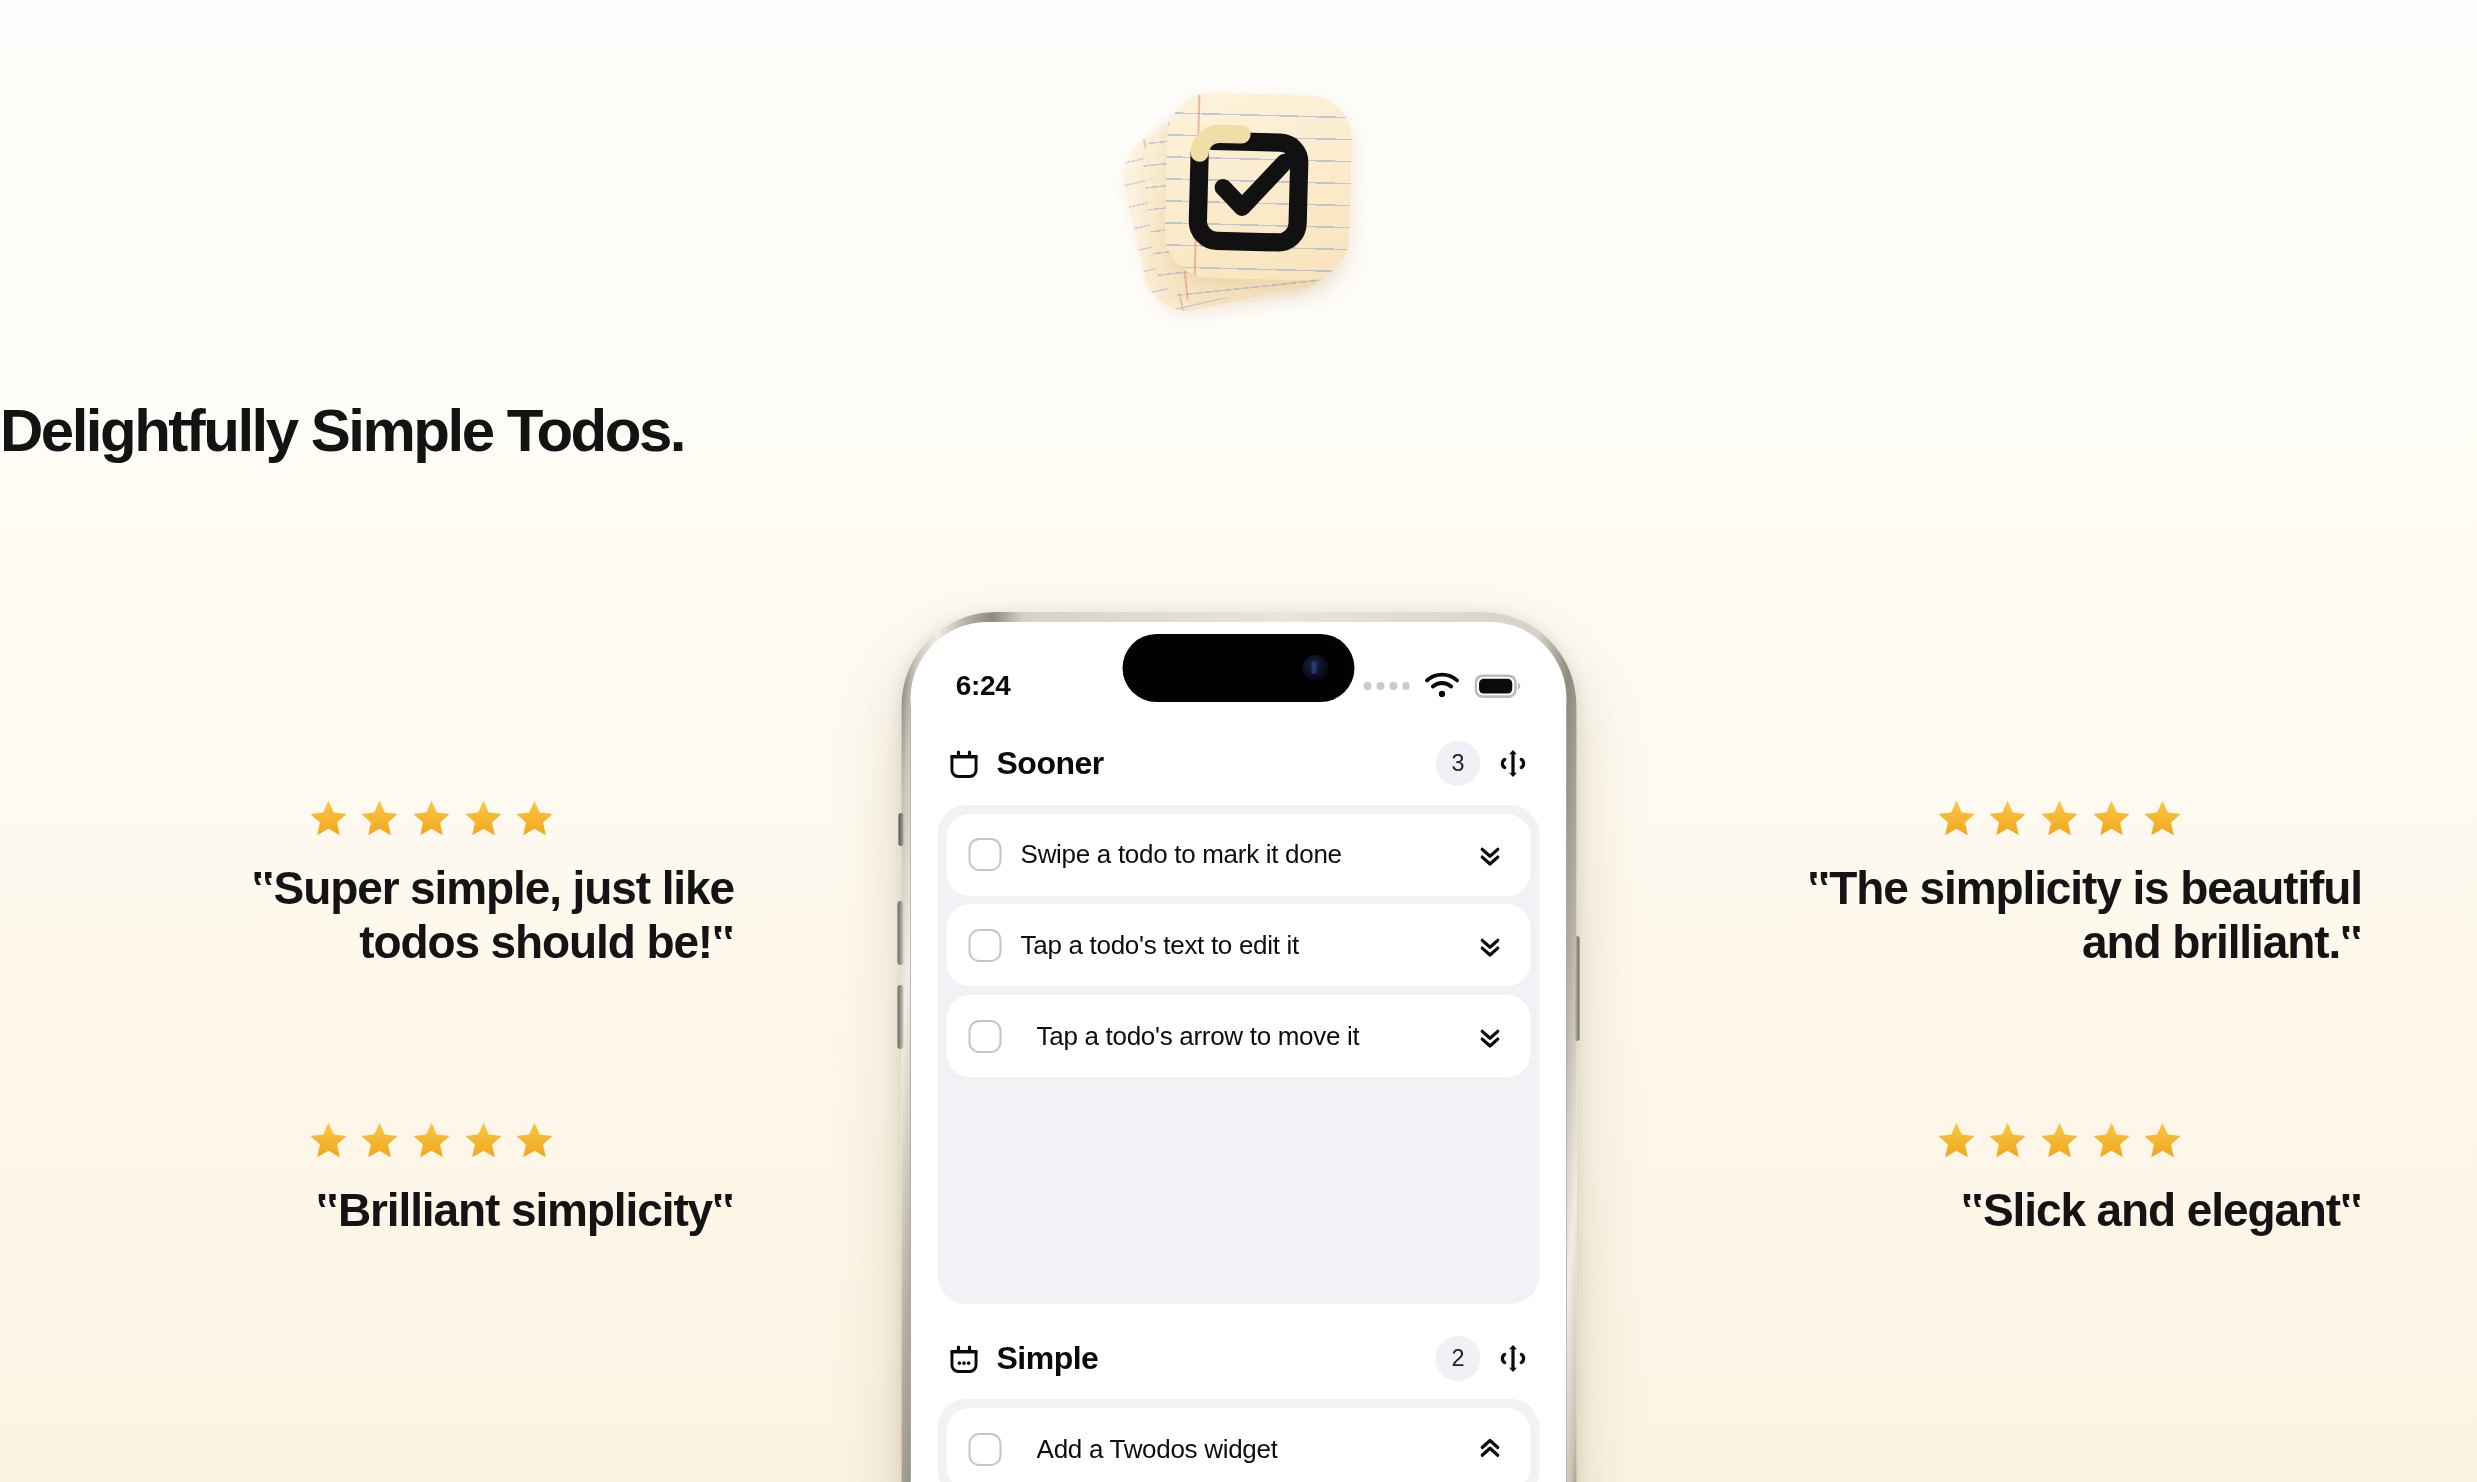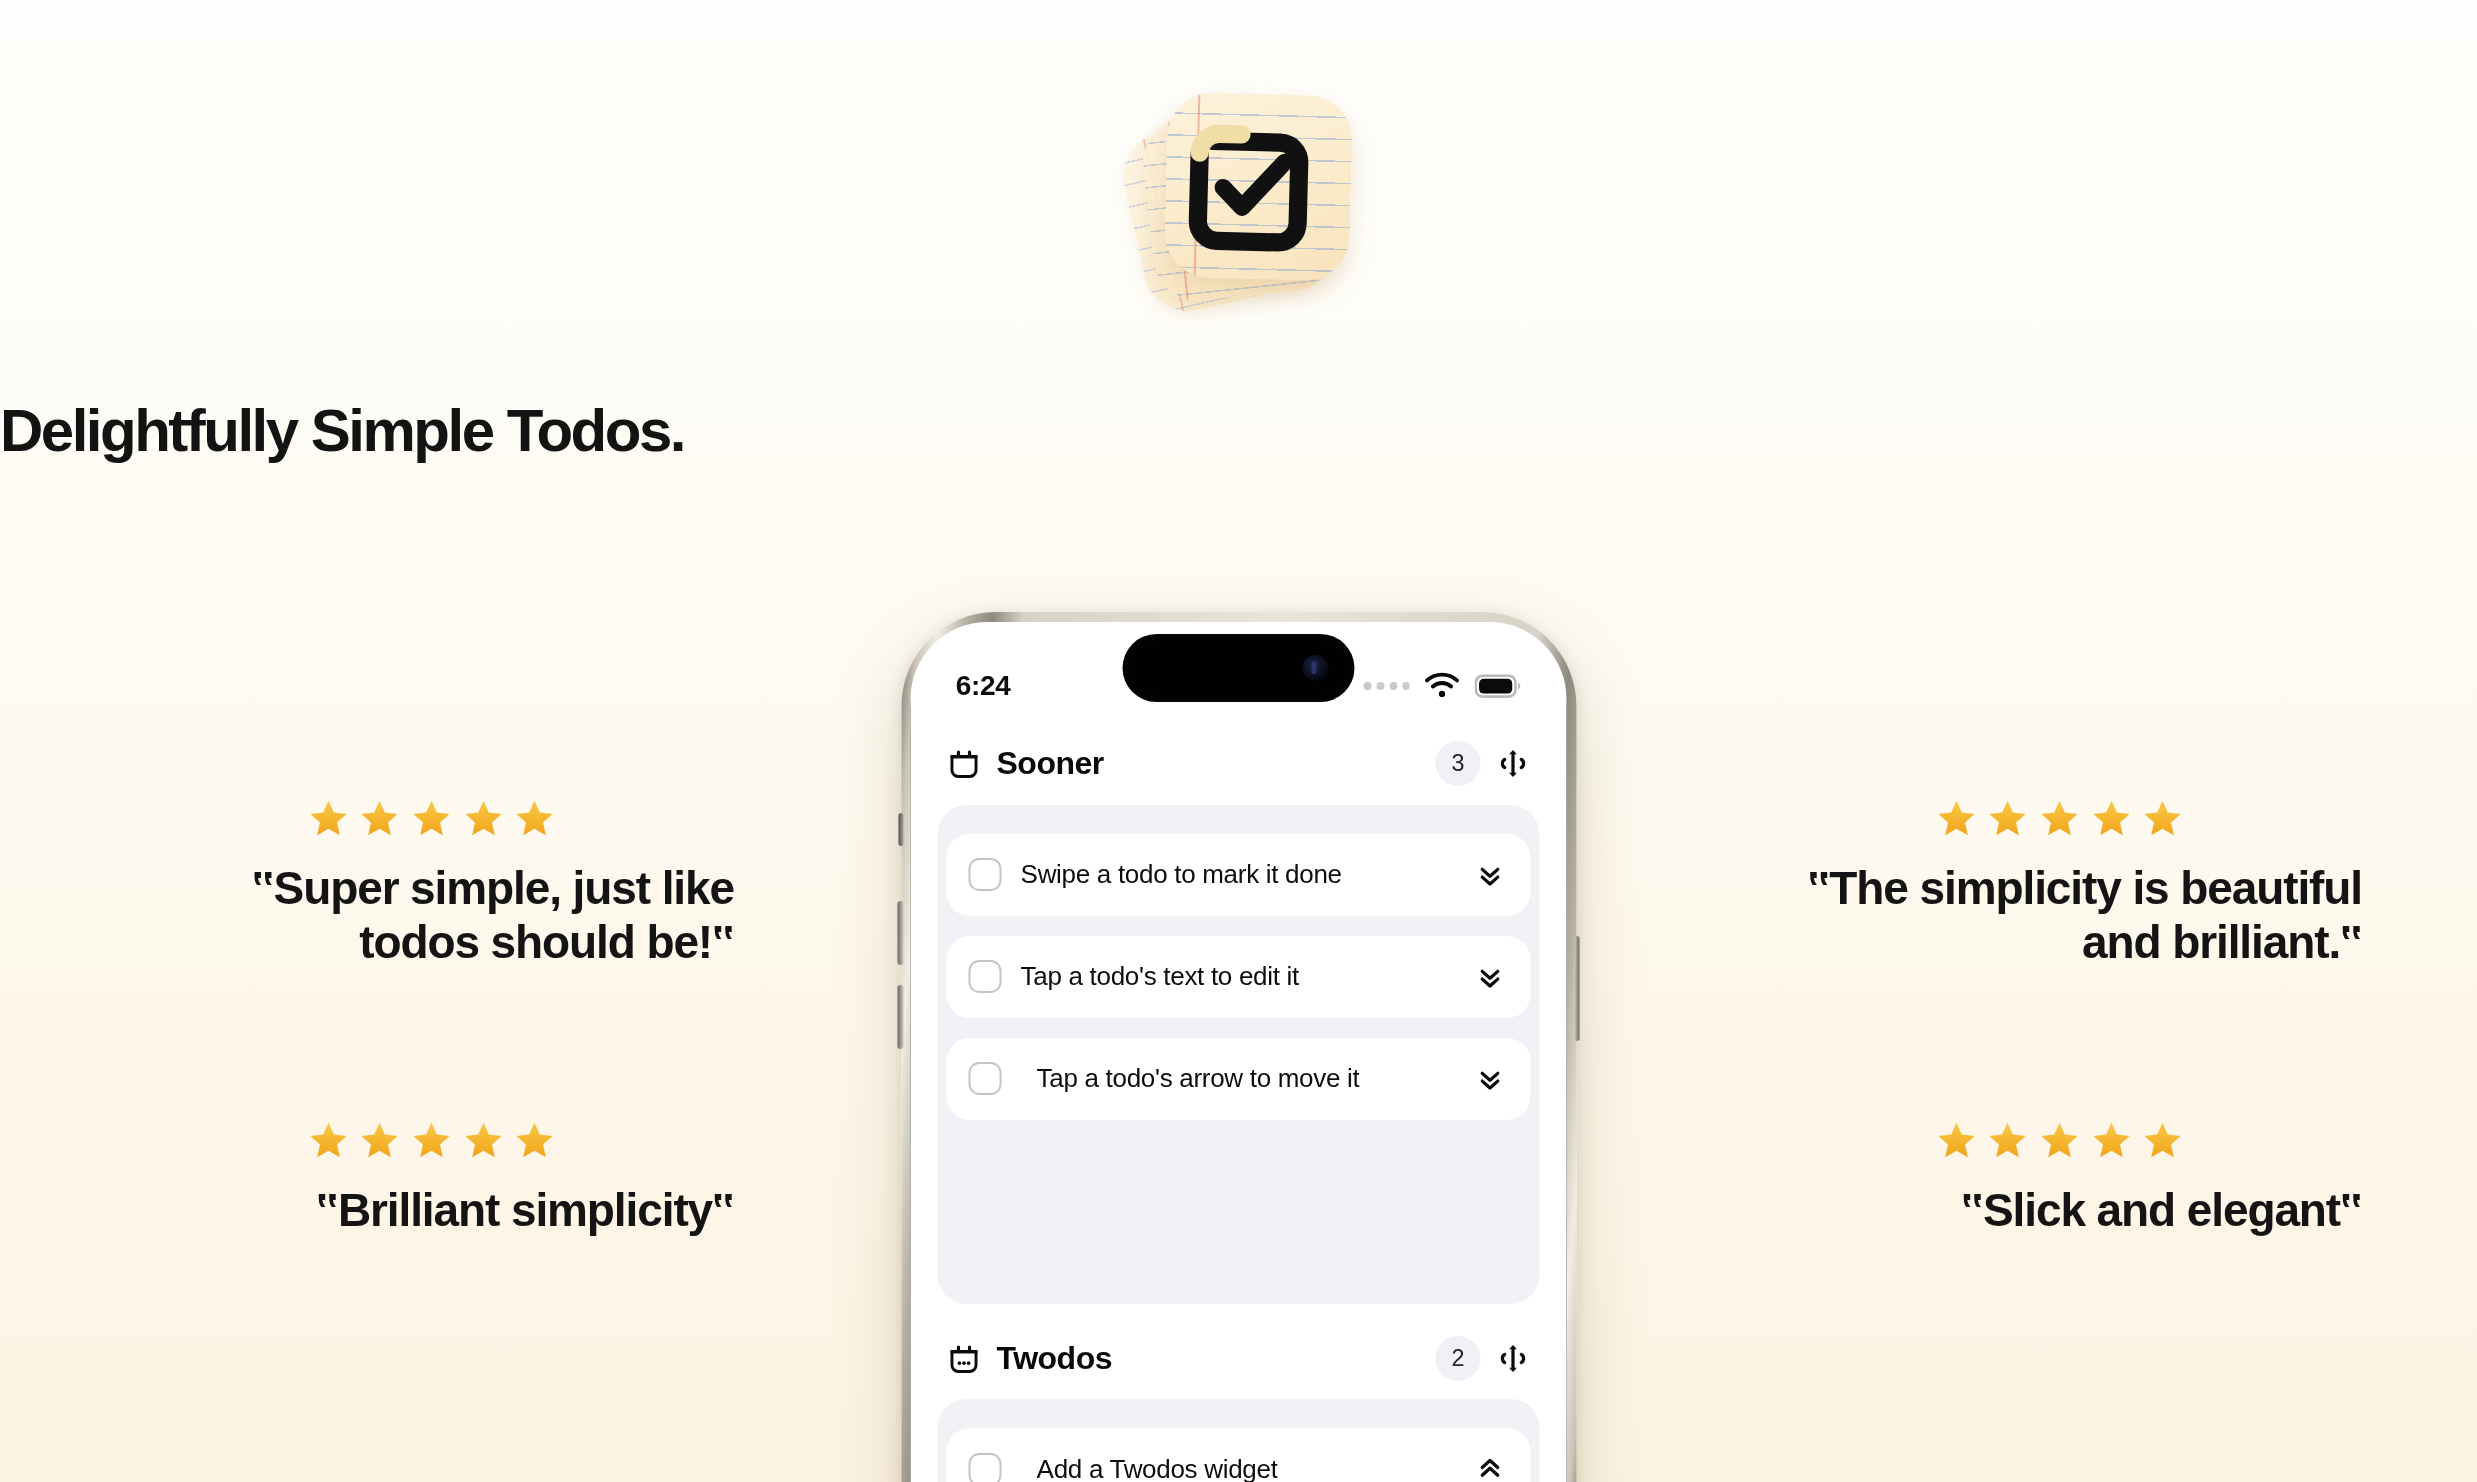--- a/index.html
+++ b/index.html
@@ -181,21 +181,20 @@
   .list-card.sooner { height:499px; }
   .list-card.later  { padding-bottom:8.8px; }
 
   .todo {
     background:#FFFFFF;
     border-radius:23.4px;
     height:82px;
     display:flex; align-items:center;
     padding:0 25px 0 21.5px;
     margin-bottom:8.8px;
-    margin-top:20px;
   }
   .todo:last-child { margin-bottom:0;gap:16px; }
   .todo-box {
     width:33px; height:33px; flex:0 0 33px;
     border:2.9px solid #C4C4CB;
     border-radius:10.7px;
     margin-right:19.5px;
   }
   .todo-text {
     font-size:26px; color:#0d0d0d; letter-spacing:-0.3px;
@@ -399,21 +398,21 @@
 
       <div class="section-head">
         <svg class="sec-icon" viewBox="0 0 24 24">
           <path d="M4.2 7.6h15.6v8.7a4.1 4.1 0 0 1-4.1 4.1H8.3a4.1 4.1 0 0 1-4.1-4.1z" fill="none" stroke="#0a0a0a" stroke-width="1.9"></path>
           <path d="M4.2 7.6h15.6" stroke="#0a0a0a" stroke-width="2.1" stroke-linecap="round"></path>
           <path d="M8.4 4.6v2.2M15.6 4.6v2.2" stroke="#0a0a0a" stroke-width="2.1" stroke-linecap="round"></path>
           <circle cx="9" cy="15" r="1.15" fill="#0a0a0a"></circle>
           <circle cx="12" cy="15" r="1.15" fill="#0a0a0a"></circle>
           <circle cx="15" cy="15" r="1.15" fill="#0a0a0a"></circle>
         </svg>
-        <span class="sec-title">Twodos</span>
+        <span class="sec-title">Simple</span>
         <span class="sec-spacer"></span>
         <span class="sec-badge">2</span>
         <svg class="sec-move" viewBox="0 0 24 24">
           <path d="M12 3.2l2.5 2.8h-5z" fill="#0a0a0a"></path>
           <path d="M12 20.8l2.5-2.8h-5z" fill="#0a0a0a"></path>
           <path d="M12 5.2v13.6" stroke="#0a0a0a" stroke-width="2.1" stroke-linecap="round"></path>
           <path d="M6.6 9.3A3.2 3.2 0 0 0 6.6 14.7" fill="none" stroke="#0a0a0a" stroke-width="2.1" stroke-linecap="round"></path>
           <path d="M17.4 9.3A3.2 3.2 0 0 1 17.4 14.7" fill="none" stroke="#0a0a0a" stroke-width="2.1" stroke-linecap="round"></path>
         </svg>
       </div>

